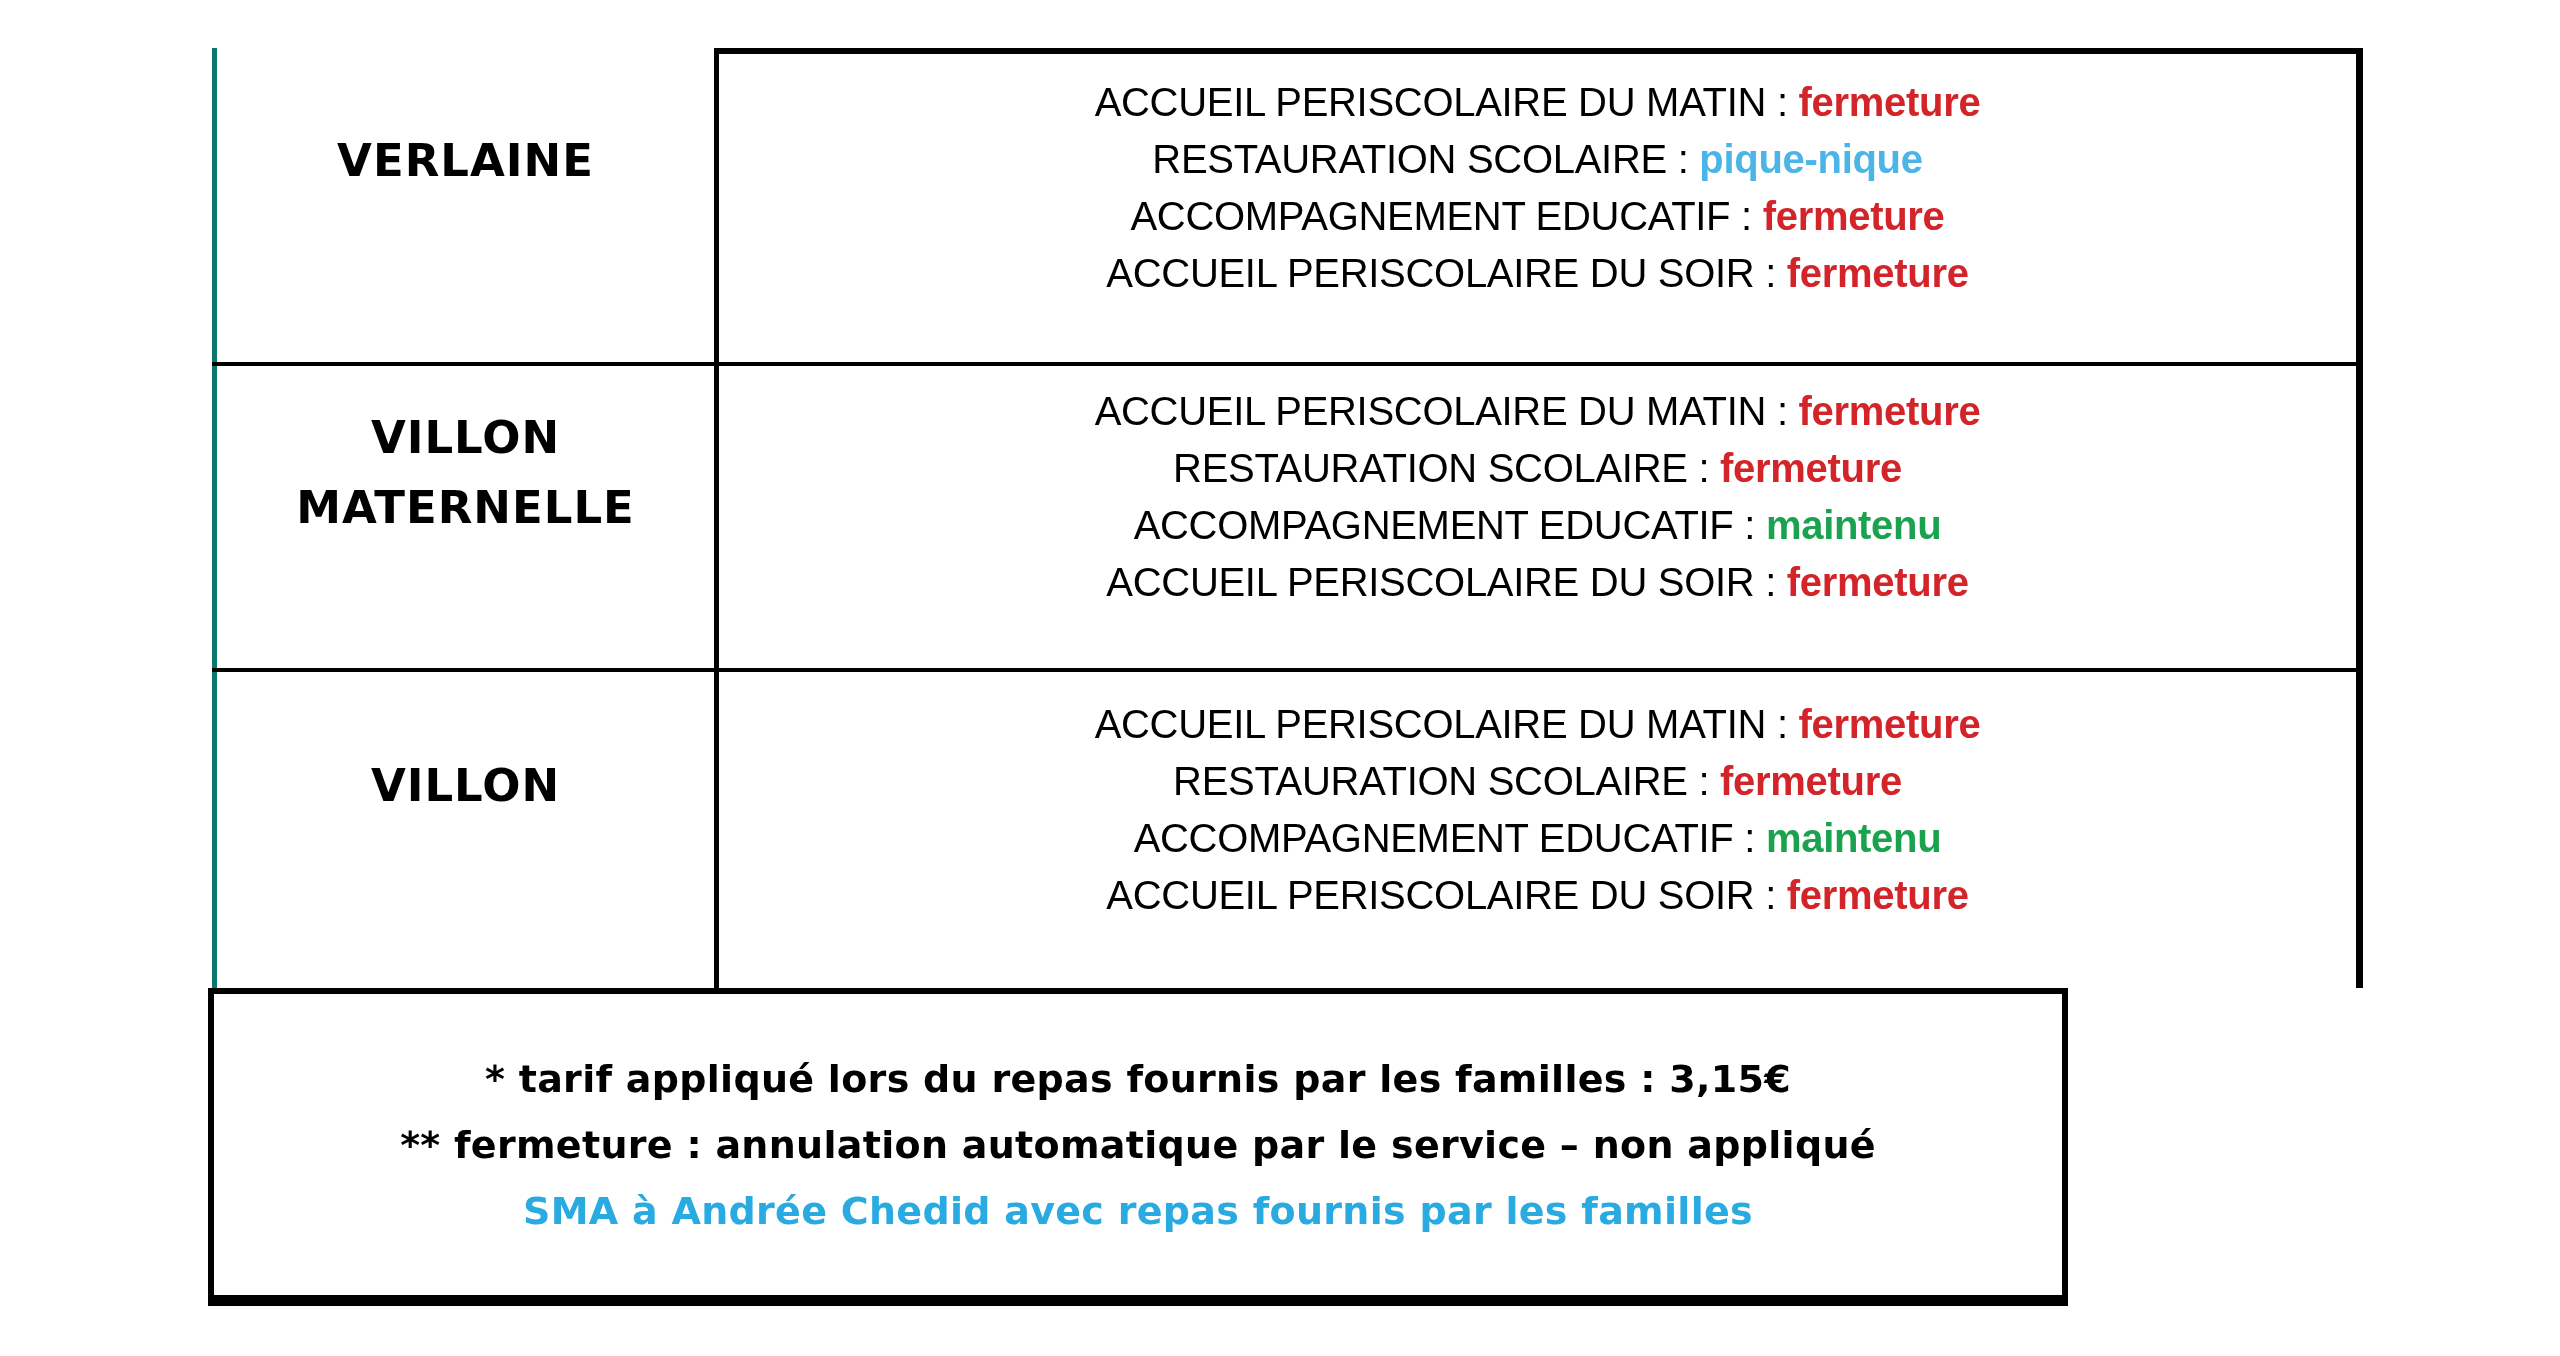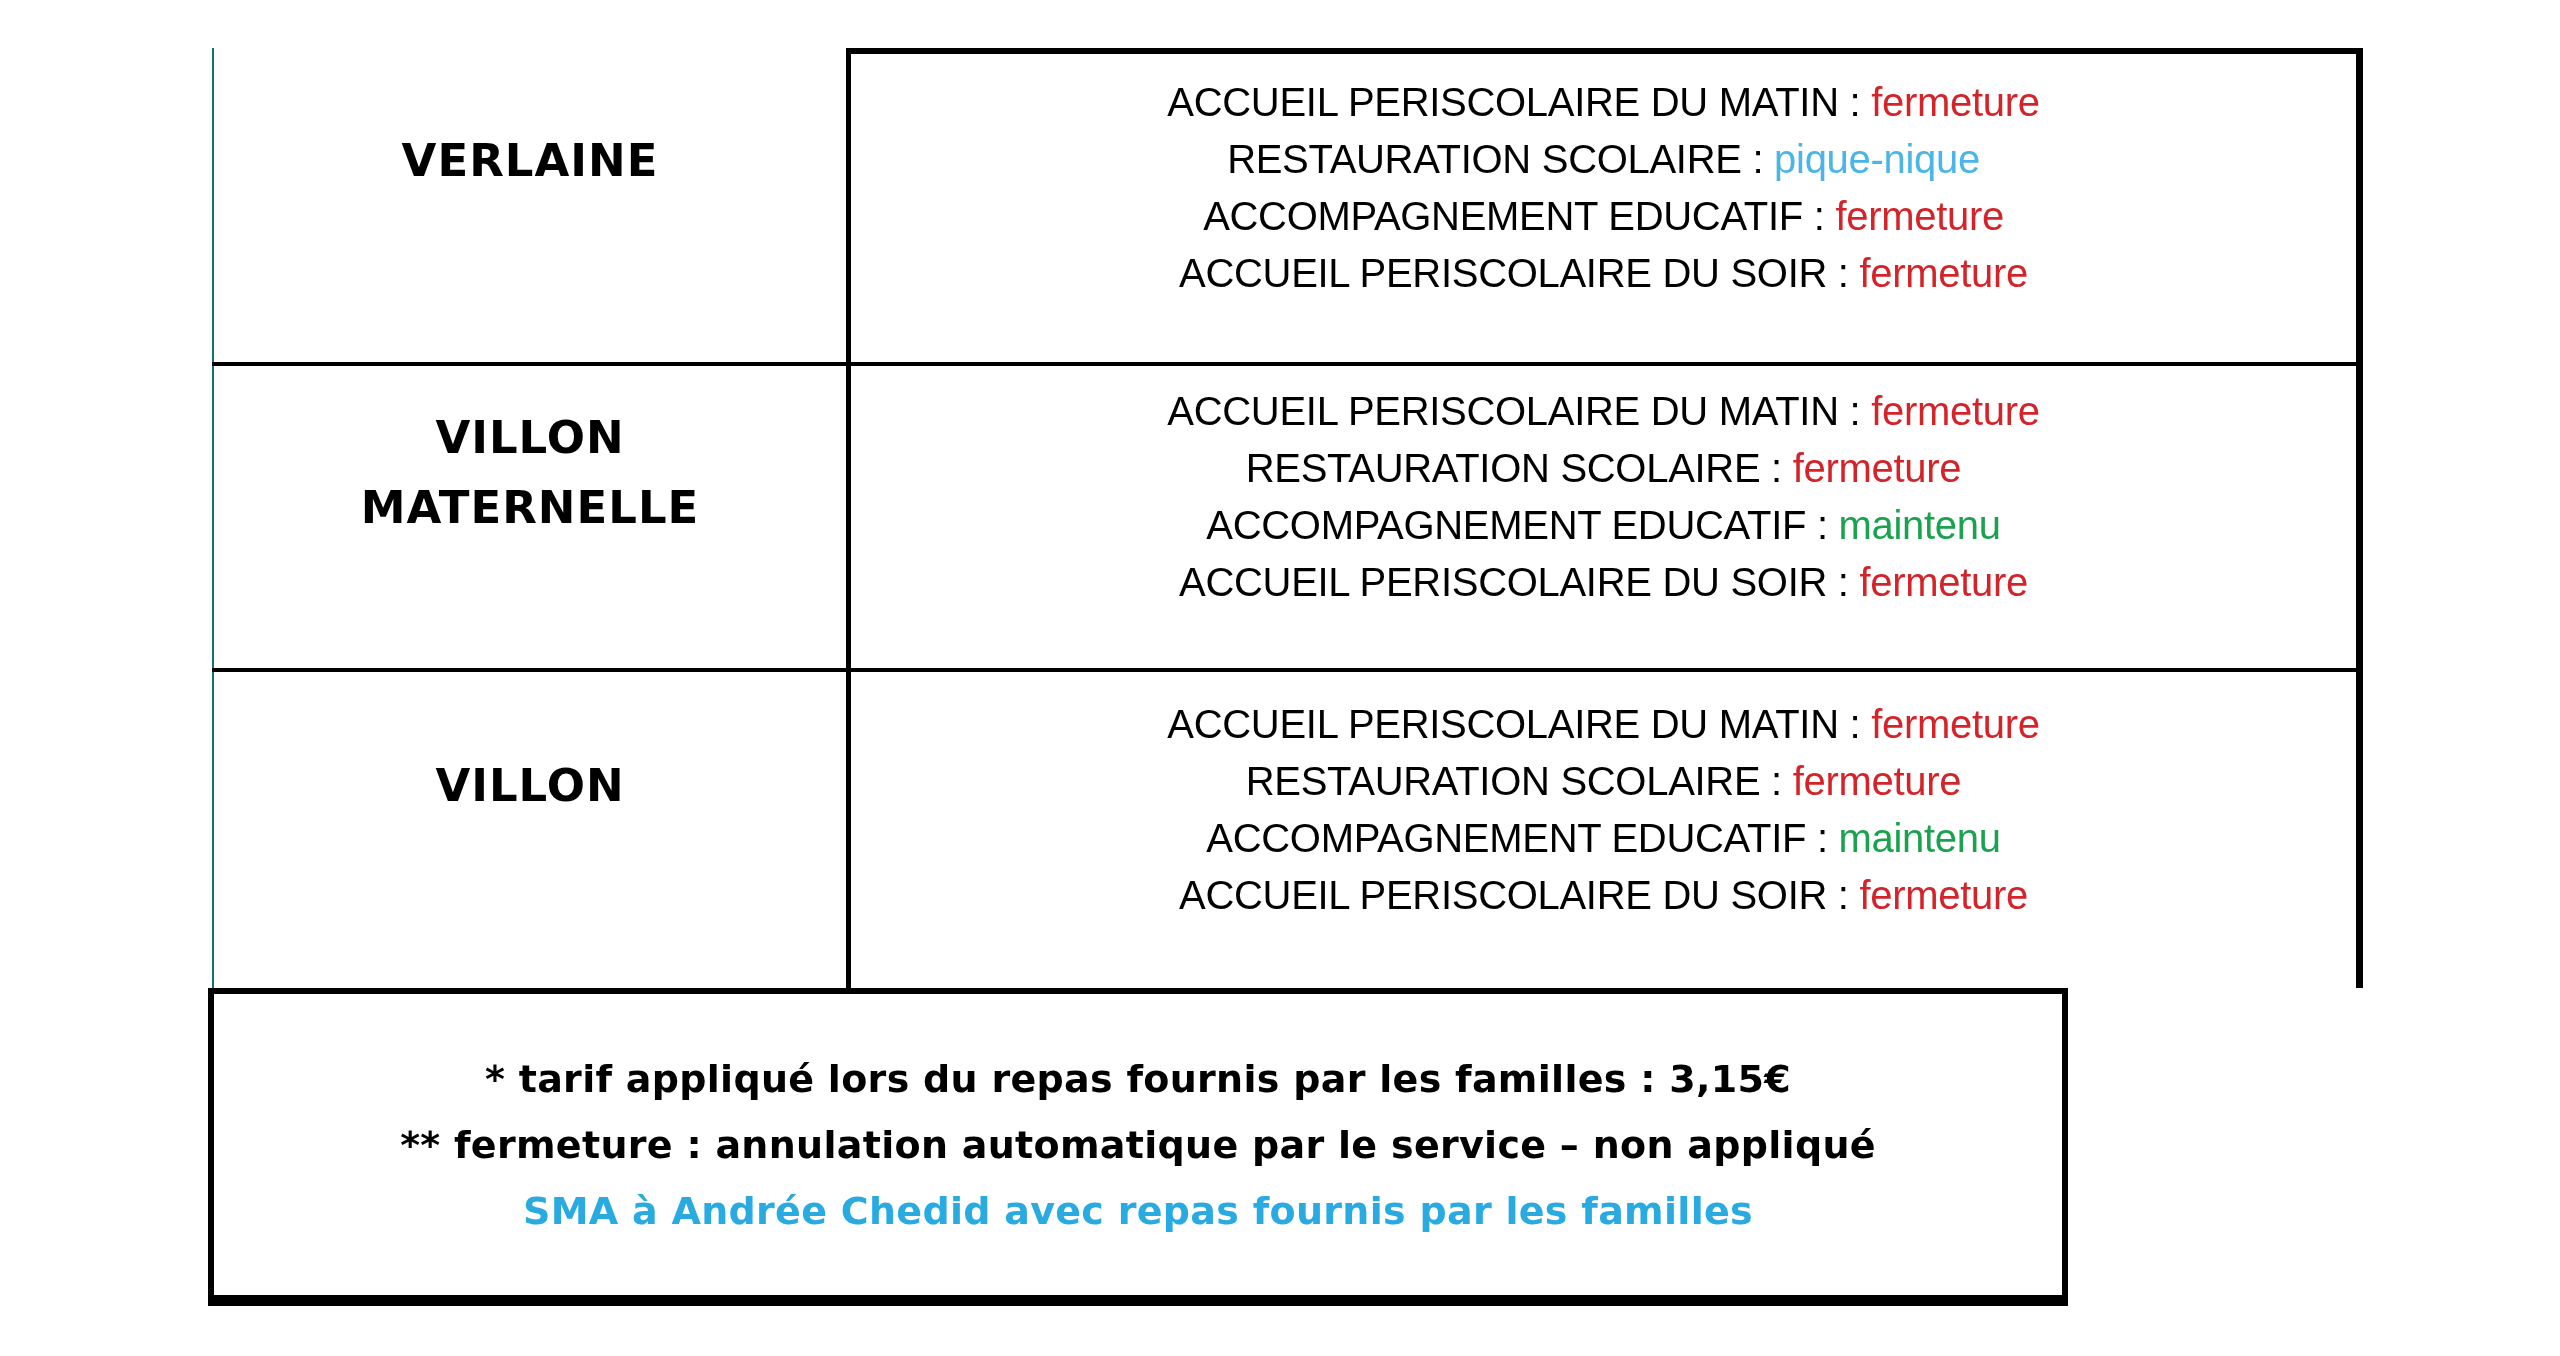--- a/index.html
+++ b/index.html
@@ -7,33 +7,33 @@
         font-family:"Liberation Sans",sans-serif;overflow:hidden;}
 
   
   .rows{position:absolute;left:212px;top:48px;width:2151px;box-sizing:border-box;
         border-right:7px solid #000;}
   .row{display:flex;box-sizing:border-box;border-bottom:4px solid #000;}
   .row.r1{height:318px;}
   .row.r2{height:306px;}
   .row.r3{height:316px;border-bottom:none;}
   .cell{box-sizing:border-box;}
-  .cell.school{width:634px;border-left:2px solid #0f766e;display:flex;flex-direction:column;
+  .cell.school{width:502px;border-left:5px solid #0f766e;display:flex;flex-direction:column;
                align-items:center;justify-content:center;padding-bottom:88px;}
   .cell.services{flex:1;border-left:5px solid #000;display:flex;flex-direction:column;
                  align-items:center;justify-content:center;text-align:center;padding-bottom:40px;}
   .row.r1 .cell.services{border-top:6px solid #000;}
 
   .school-line{display:block;font-family:"DejaVu Sans",sans-serif;font-weight:700;
                font-size:45px;line-height:70px;letter-spacing:1px;text-align:center;}
   .school-line:empty{display:none;}
 
   .svc-line{font-size:40px;line-height:57px;white-space:nowrap;letter-spacing:-0.3px;}
   .svc-label,.svc-sep{color:#000;text-align:center;}
-  .svc-status{font-weight:400;}
+  .svc-status{font-weight:700;}
 
   
   .s-closed{color:var(--closed);}
   .s-picnic{color:var(--picnic);}
   .s-maintained{color:var(--maintained);}
   .s-note{color:var(--note);}
   .s-plain{color:#000;}
 
   
   .footer{position:absolute;left:208px;top:988px;width:1860px;height:318px;box-sizing:border-box;

